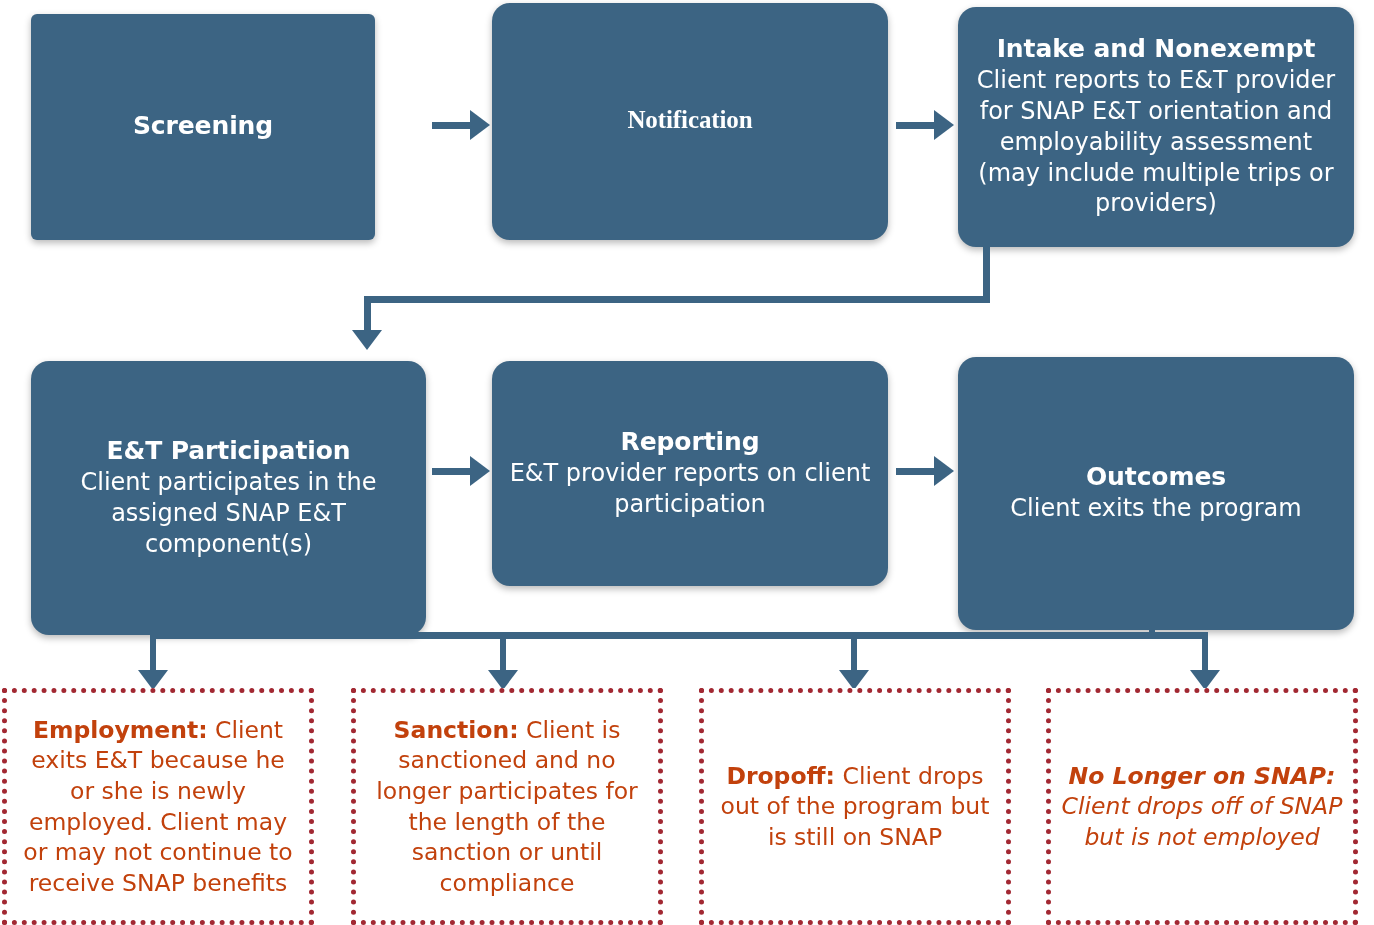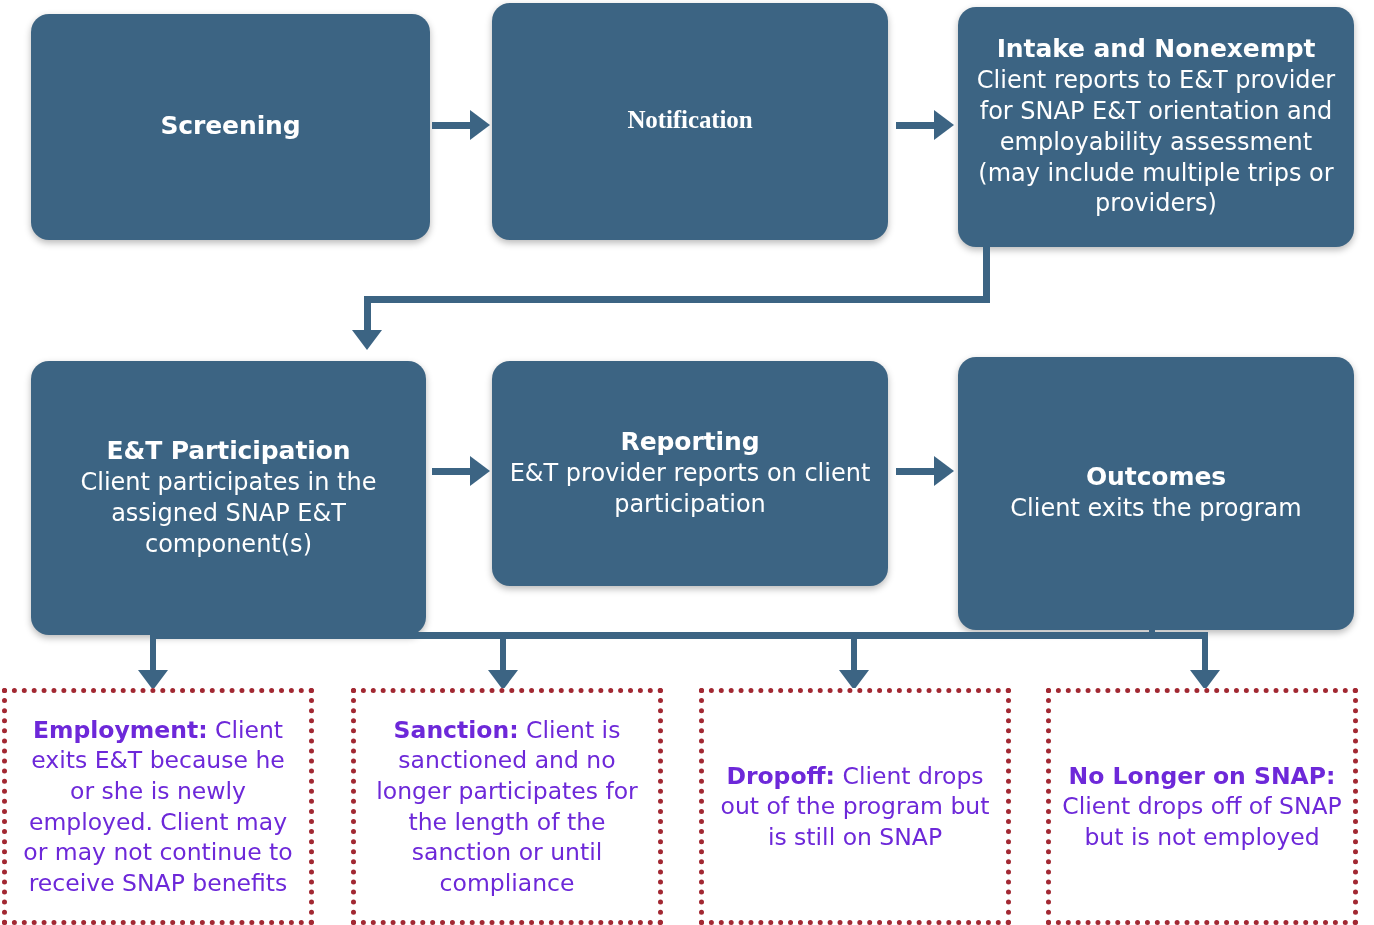--- a/index.html
+++ b/index.html
@@ -49,21 +49,21 @@
   
   .dbox {
     position: absolute;
     background: #ffffff;
     border: 5px dotted #A22832;
     box-sizing: border-box;
     display: flex;
     align-items: center;
     justify-content: center;
     text-align: center;
-    color: #6d28d9;
+    color: #c2410c;
     padding: 6px 10px;
   }
   .dbox .dtext {
     font-size: 23.5px;
     line-height: 1.30;
   }
   .dbox .dtext b {
     font-weight: bold;
   }
 
@@ -85,21 +85,21 @@
     border-left: 15px solid transparent;
     border-right: 15px solid transparent;
     border-top: 20px solid #3C6483;
   }
 </style>
 </head>
 <body>
 
 <div id="canvas">
 
-  <div class="pbox" style="left:31px; top:14px; width:399px; height:226px;">
+  <div class="pbox" style="left:31px; top:14px; width:344px; height:226px;border-radius:6px;">
     <div class="ptitle">Screening</div>
   </div>
 
   <div class="pbox" style="left:492px; top:3px; width:396px; height:237px;font-family:Liberation Serif, serif;">
     <div class="ptitle">Notification</div>
   </div>
 
   <div class="pbox" style="left:958px; top:7px; width:396px; height:240px;">
     <div class="ptitle">Intake and Nonexempt</div>
     <div class="pbody">Client reports to E&amp;T provider for SNAP E&amp;T orientation and employability assessment (may include multiple trips or providers)</div>
@@ -163,19 +163,19 @@
       <b>Sanction:</b><span> Client is sanctioned and no longer participates for the length of the sanction or until compliance</span>
     </div>
   </div>
 
   <div class="dbox" style="left:699px; top:688px; width:312px; height:237px;">
     <div class="dtext">
       <b>Dropoff:</b><span> Client drops out of the program but is still on SNAP</span>
     </div>
   </div>
 
-  <div class="dbox" style="left:1046px; top:688px; width:312px; height:237px;">
+  <div class="dbox" style="left:1046px; top:688px; width:312px; height:237px;font-style:italic;">
     <div class="dtext">
       <b>No Longer on SNAP:</b><span> Client drops off of SNAP but is not employed</span>
     </div>
   </div>
 
 </div>
 
 </body></html>

